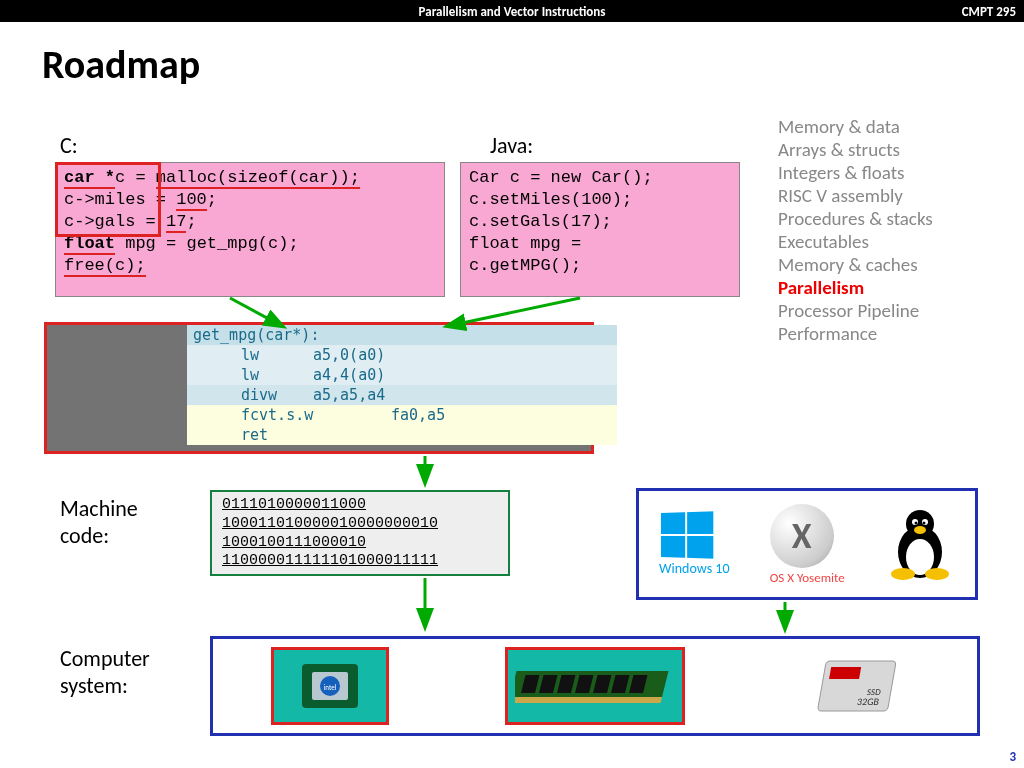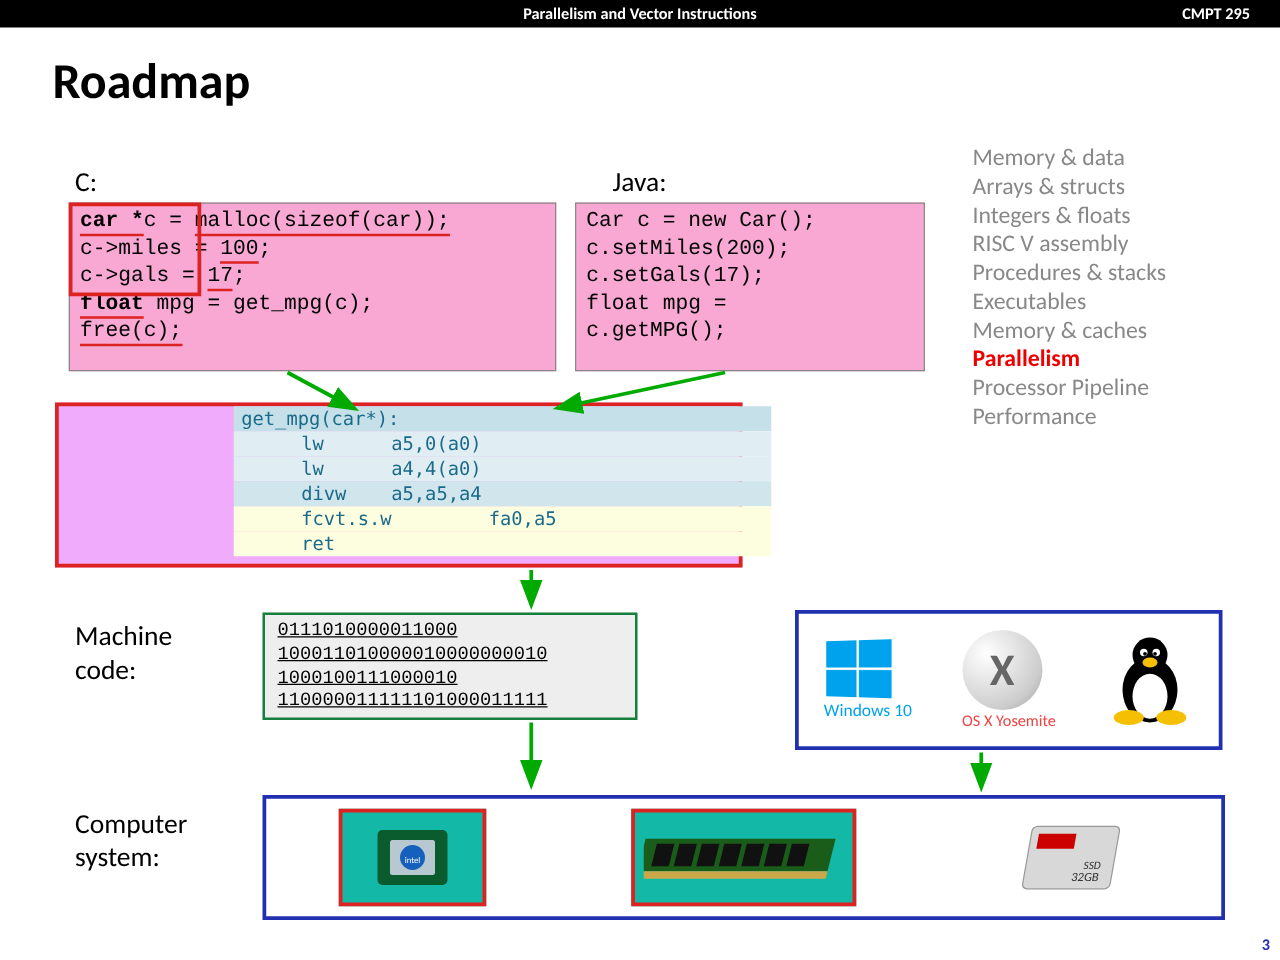--- a/index.html
+++ b/index.html
@@ -1,24 +1,24 @@
 <!DOCTYPE html>
 <html><head>
 <meta charset="utf-8">
 <style>
   * { box-sizing: border-box; margin: 0; padding: 0; }
   body { font-family: Calibri, Arial, sans-serif; width: 1024px; height: 768px; position: relative; background: #fff; overflow: hidden; }
   .topbar { background: #000; color: #fff; height: 22px; display: flex; align-items: center; justify-content: center; font-size: 13px; font-weight: bold; position: relative; }
-  .topbar .course { position: absolute; right: 24px; text-align: right; }
+  .topbar .course { position: absolute; right: 8px; text-align: right; }
   .title { font-size: 40px; font-weight: bold; margin: 18px 0 8px 42px; }
   .label { font-size: 22px; position: absolute; }
   .codebox { position: absolute; border: 1px solid #888; background: #f9a8d4; font-family: "Courier New", monospace; font-size: 17px; padding: 4px 8px; line-height: 1.3; }
   .topics { position: absolute; right: 30px; top: 115px; width: 216px; color: #888; font-size: 19px; display: flex; flex-direction: column; gap: 0; }
   .topics .hot { color: #e00; font-weight: bold; }
-  .asmbox { position: absolute; border: 3px solid #d22; background: #f0abfc; }
+  .asmbox { position: absolute; border: 3px solid #d22; background: #737373; }
   .asm-inner { position: absolute; left: 140px; top: 0; width: 430px; font-family: Consolas, monospace; font-size: 15px; }
   .asm-inner .ln { padding: 1px 6px; }
   .fnsig { background: #c5e0e8; color: #1a6a8a; }
   .ins { color: #1a6a8a; }
   .ins .op { color: #1a6a8a; display:inline-block; width:72px; margin-left: 48px;}
   .ins .args { color: #1a6a8a; }
   .bg1 { background: #e0eef3; }
   .bg2 { background: #d0e5ec; }
   .bg3 { background: #fdfde0; }
   .mcbox { position: absolute; border: 2px solid #15803d; background: #eee; font-family: "Courier New", monospace; font-size: 15px; padding: 4px 10px; line-height: 1.25; text-decoration: underline; }
@@ -58,21 +58,21 @@
   <div><span class="bold underline-red">car *</span><span>c = </span><span class="underline-red">malloc(sizeof(car));</span></div>
   <div><span>c-&gt;miles = </span><span class="underline-red">100</span><span>;</span></div>
   <div><span>c-&gt;gals = </span><span class="underline-red">17</span><span>;</span></div>
   <div><span class="bold underline-red">float</span><span> mpg = get_mpg(c);</span></div>
   <div><span class="underline-red">free(c);</span></div>
 </div>
 <div class="c-overlay" style="left:55px; top:162px; width:106px; height:75px;"></div>
 
 <div class="codebox" style="left:460px; top:162px; width:280px; height:135px;">
   <div>Car c = new Car();</div>
-  <div>c.setMiles(200);</div>
+  <div>c.setMiles(100);</div>
   <div>c.setGals(17);</div>
   <div>float mpg =</div>
   <div>    c.getMPG();</div>
 </div>
 
 <div class="asmbox" style="left:44px; top:322px; width:550px; height:132px;">
   <div class="asm-inner">
     <div class="ln fnsig">get_mpg(car*):</div>
     <div class="ln ins bg1"><span class="op">lw</span><span class="args">a5,0(a0)</span></div>
     <div class="ln ins bg1"><span class="op">lw</span><span class="args">a4,4(a0)</span></div>

